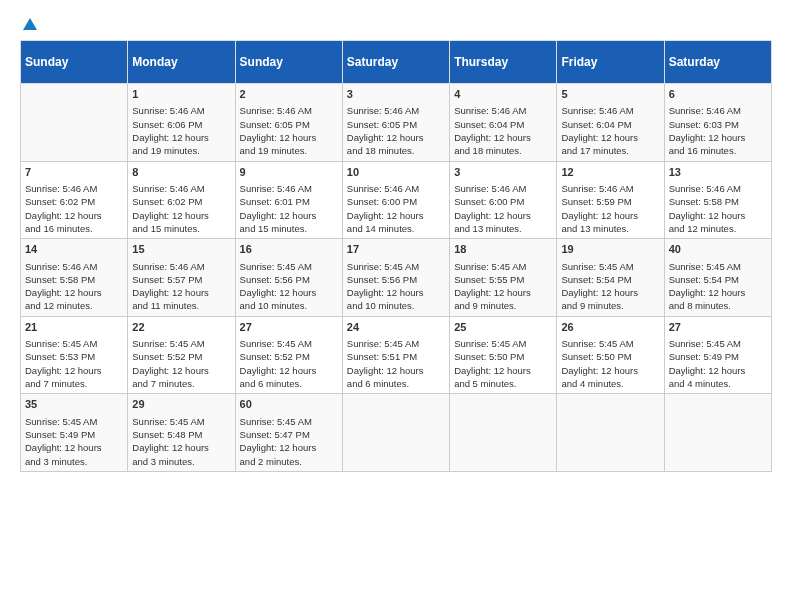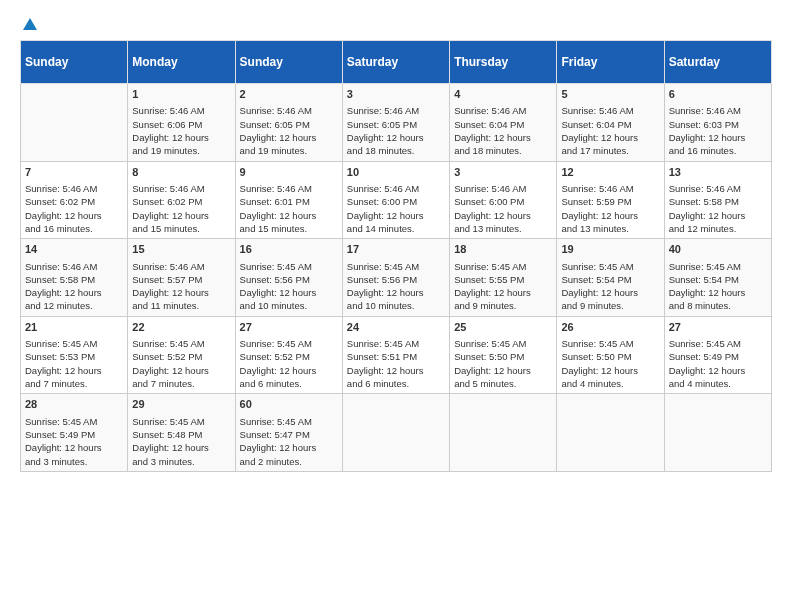--- a/index.html
+++ b/index.html
@@ -303,21 +303,21 @@
           <td>
             <span class="day-number">27</span>
             <div class="cell-content">Sunrise: 5:45 AM</div>
             <div class="cell-content">Sunset: 5:49 PM</div>
             <div class="cell-content">Daylight: 12 hours</div>
             <div class="cell-content">and 4 minutes.</div>
           </td>
         </tr>
         <tr>
           <td>
-            <span class="day-number">28</span>
+            <span class="day-number">35</span>
             <div class="cell-content">Sunrise: 5:45 AM</div>
             <div class="cell-content">Sunset: 5:49 PM</div>
             <div class="cell-content">Daylight: 12 hours</div>
             <div class="cell-content">and 3 minutes.</div>
           </td>
           <td>
             <span class="day-number">29</span>
             <div class="cell-content">Sunrise: 5:45 AM</div>
             <div class="cell-content">Sunset: 5:48 PM</div>
             <div class="cell-content">Daylight: 12 hours</div>

